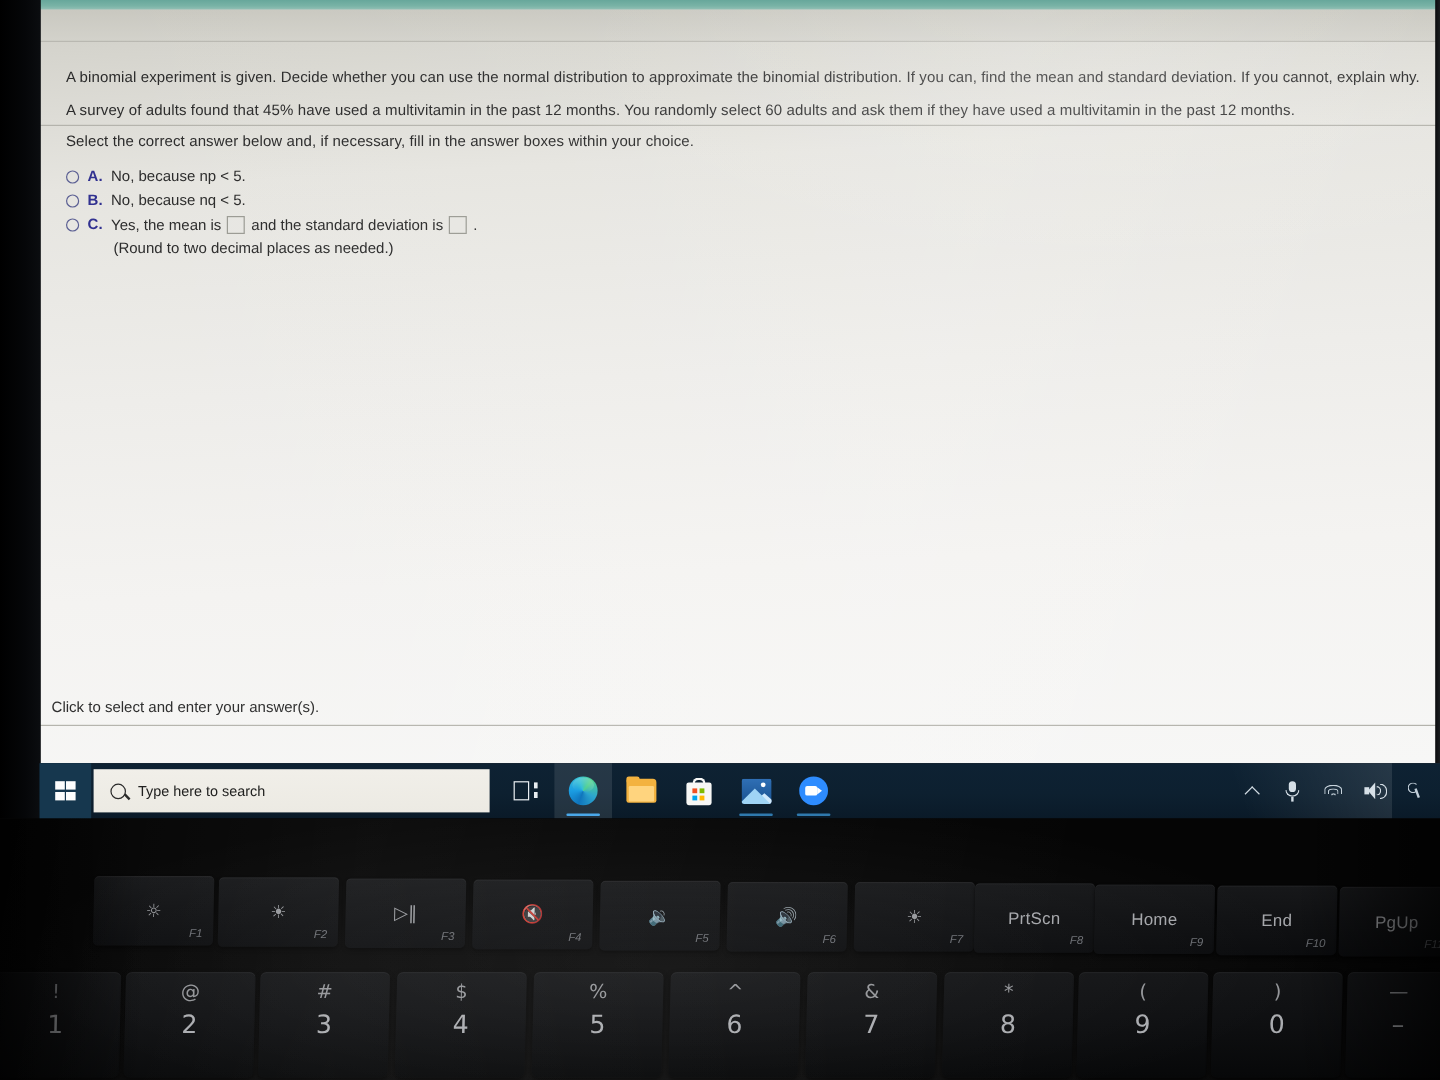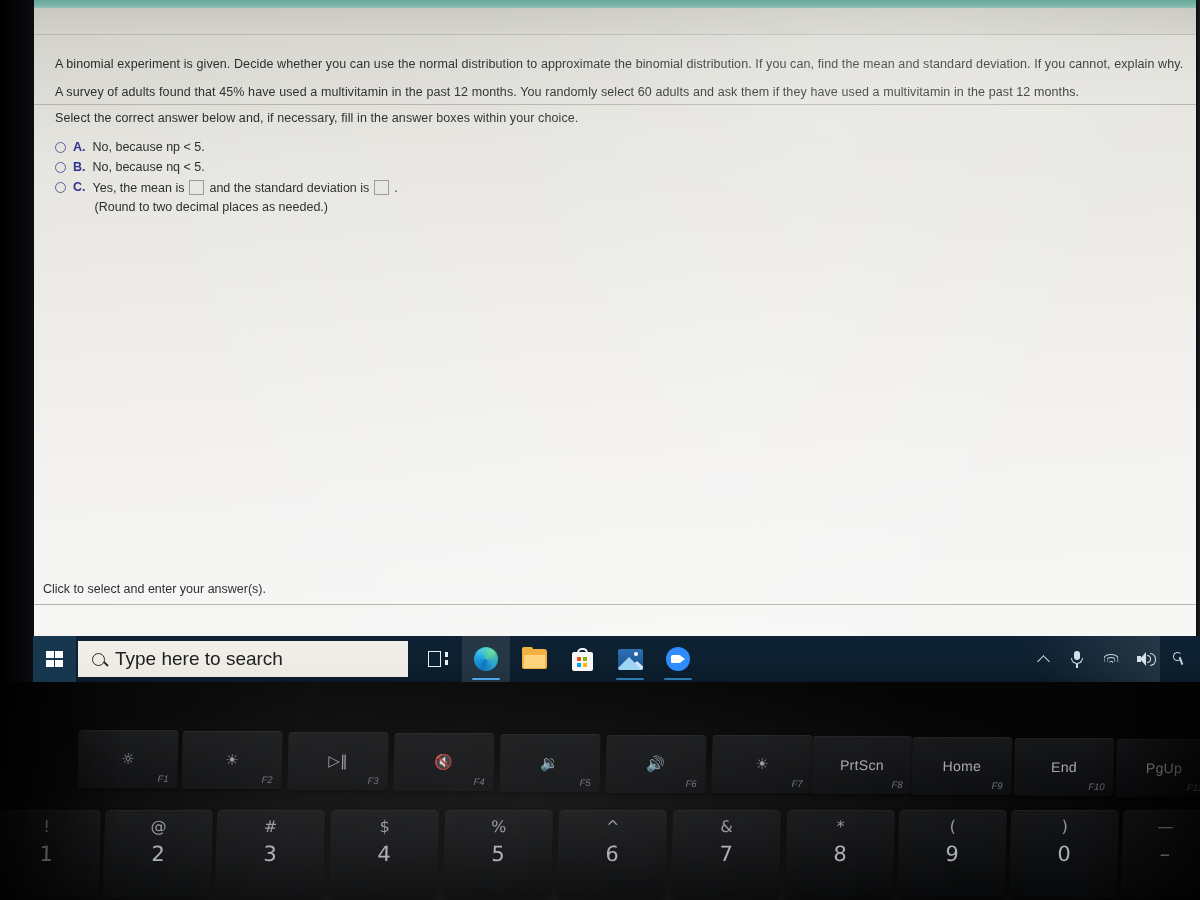--- a/index.html
+++ b/index.html
@@ -207,21 +207,21 @@
     width:13px; height:13px;
     border:1.7px solid #2a2a2a; border-radius:50%;
     position:relative; flex:0 0 auto;
   }
   .search-ico::after{
     content:""; position:absolute;
     width:6px; height:1.7px; background:#2a2a2a;
     transform:rotate(45deg); right:-5px; bottom:0px;
   }
   .tb-search-text {
-    font-size:19px; color:#20201f;
+    font-size:12px; color:#20201f;
     font-family:"Liberation Sans", sans-serif;
   }
 
   .tb-icons { display:flex; align-items:center; height:46px; margin-left: 6px; }
   .tb-btn {
     width: 48px; height: 46px;
     display:flex; align-items:center; justify-content:center;
     position:relative;
   }
   .tb-btn.active { background: rgba(255,255,255,0.10); }

